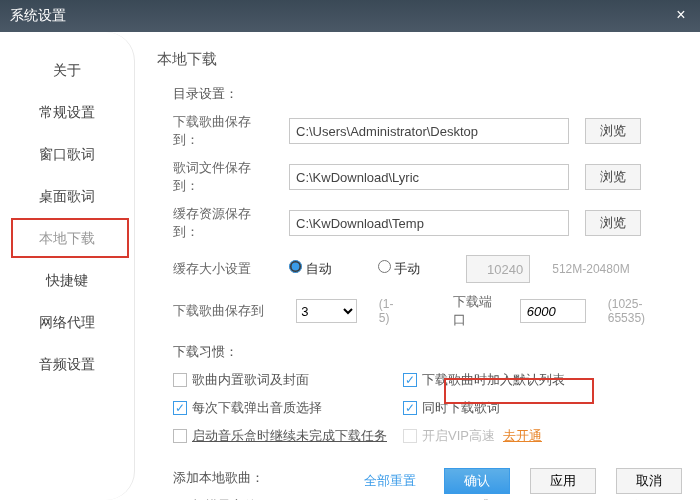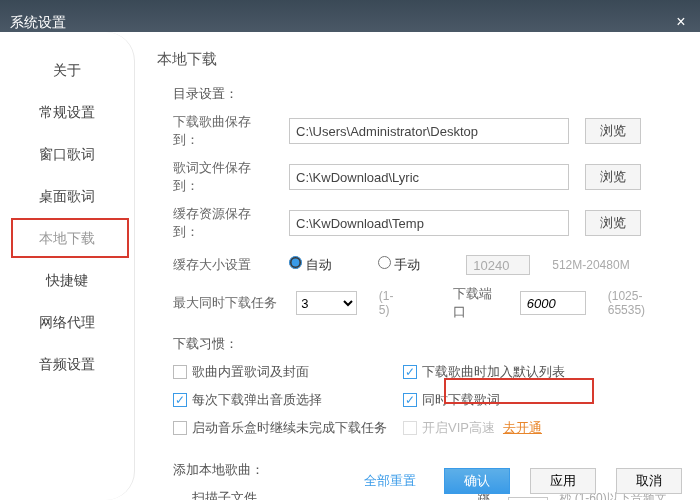--- a/index.html
+++ b/index.html
@@ -1,36 +1,36 @@
 <!DOCTYPE html>
 <html><head>
 <meta charset="utf-8">
 <style>
 * { box-sizing: border-box; margin: 0; padding: 0; font-family: "Microsoft YaHei", "微软雅黑", sans-serif; }
 body { width: 700px; height: 500px; background: #fff; font-size: 13px; color: #333; }
 
-.titlebar { height: 32px; background: linear-gradient(180deg, #3a4956 0%, #4a5866 100%); color: #fff; display: flex; align-items: flex-end; padding: 0 10px; }
+.titlebar { height: 32px; background: linear-gradient(180deg, #3a4956 0%, #4a5866 100%); color: #fff; display: flex; align-items: center; padding: 0 10px; }
 .titlebar .title { flex: 1; font-size: 14px; }
 .titlebar .close { width: 18px; height: 18px; cursor: pointer; text-align: center; line-height: 16px; font-size: 16px; }
 
 .content { display: flex; height: 468px; }
 .sidebar { width: 135px; border-right: 1px solid #e8e8e8; padding-top: 18px; border-radius: 29px; }
 .sidebar-item { padding: 12px 0; text-align: center; font-size: 14px; color: #444; cursor: pointer; }
 .sidebar-item.active { color: #999; }
 
 .main { flex: 1; padding: 18px 22px 0 22px; position: relative; }
 .section-title { font-size: 15px; color: #555; margin-bottom: 16px; }
 
 .sub-title { font-size: 13px; color: #555; margin: 14px 0 10px 16px; }
 .row { display: flex; align-items: center; margin-bottom: 10px; padding-left: 16px; gap: 16px; }
 .row-label { width: 100px; color: #666; }
 .path-input { width: 280px; height: 26px; border: 1px solid #c8c8c8; padding: 0 6px; font-size: 13px; color: #444; background: #fff; }
 .browse-btn { width: 56px; height: 26px; border: 1px solid #c8c8c8; background: #f5f5f5; font-size: 13px; color: #444; cursor: pointer; }
 input[type=radio] { accent-color: #3a9be8; }
-.num-input { width: 64px; height: 20px; border: 1px solid #c8c8c8; padding: 0 6px; font-size: 13px; text-align: left; }
+.num-input { width: 64px; height: 28px; border: 1px solid #c8c8c8; padding: 0 6px; font-size: 13px; text-align: right; }
 .num-input:disabled { background: #f5f5f5; color: #aaa; }
 .hint { color: #aaa; font-size: 12px; margin-left: 6px; }
 .sel { width: 62px; height: 24px; border: 1px solid #c8c8c8; font-size: 13px; background: #fff; }
 .port-input { width: 66px; height: 24px; border: 1px solid #c8c8c8; padding: 0 6px; font-size: 13px; font-style: italic; }
 
 .habit { display: flex; flex-wrap: wrap; padding-left: 16px; }
 .habit-item { width: 230px; display: flex; align-items: center; margin-bottom: 10px; color: #555; gap: 5px; }
 .cb { width: 14px; height: 14px; border: 1px solid #bbb; display: inline-flex; align-items: center; justify-content: center; background: #fff; }
 .cb.checked { border-color: #3a9be8; }
 .cb.checked::after { content: "✓"; color: #3a9be8; font-size: 12px; line-height: 1; }
@@ -93,21 +93,21 @@
       <span class="row-label">缓存大小设置</span>
       <label><input type="radio" name="cs" checked="" style=""> <span>自动</span></label>
       <span style="width:14px;"></span>
       <label><input type="radio" name="cs" style=""> <span>手动</span></label>
       <span style="width:14px;"></span>
       <input class="num-input" disabled="" value="10240" style="">
       <span class="hint">512M-20480M</span>
     </div>
 
     <div class="row">
-      <span class="row-label" style="width:110px;">最大同时下载任务</span>
+      <span class="row-label" style="width:110px;">下载歌曲保存到</span>
       <select class="sel"><option>3</option></select>
       <span class="hint">(1-5)</span>
       <span style="width:18px;"></span>
       <span style="color:#666;">下载端口</span>
       <input class="port-input" value="6000" style="">
       <span class="hint">(1025-65535)</span>
     </div>
 
     <div class="sub-title">下载习惯：</div>
     <div class="habit">
@@ -120,21 +120,21 @@
           <span>下载歌曲时加入默认列表</span>
         </div>
       <div class="habit-item">
           <span class="cb checked"></span>
           <span>每次下载弹出音质选择</span>
         </div>
       <div class="habit-item">
           <span class="cb checked"></span>
           <span>同时下载歌词</span>
         </div>
-      <div class="habit-item" style="width:230px;">
+      <div class="habit-item" style="width:230px;text-decoration:underline;">
           <span class="cb"></span>
           <span>启动音乐盒时继续未完成下载任务</span>
         </div>
       <div class="habit-item">
           <span class="cb disabled"></span>
           <span class="disabled-text">开启VIP高速</span>
           <span class="vip-link">去开通</span>
         </div>
     </div>
 

